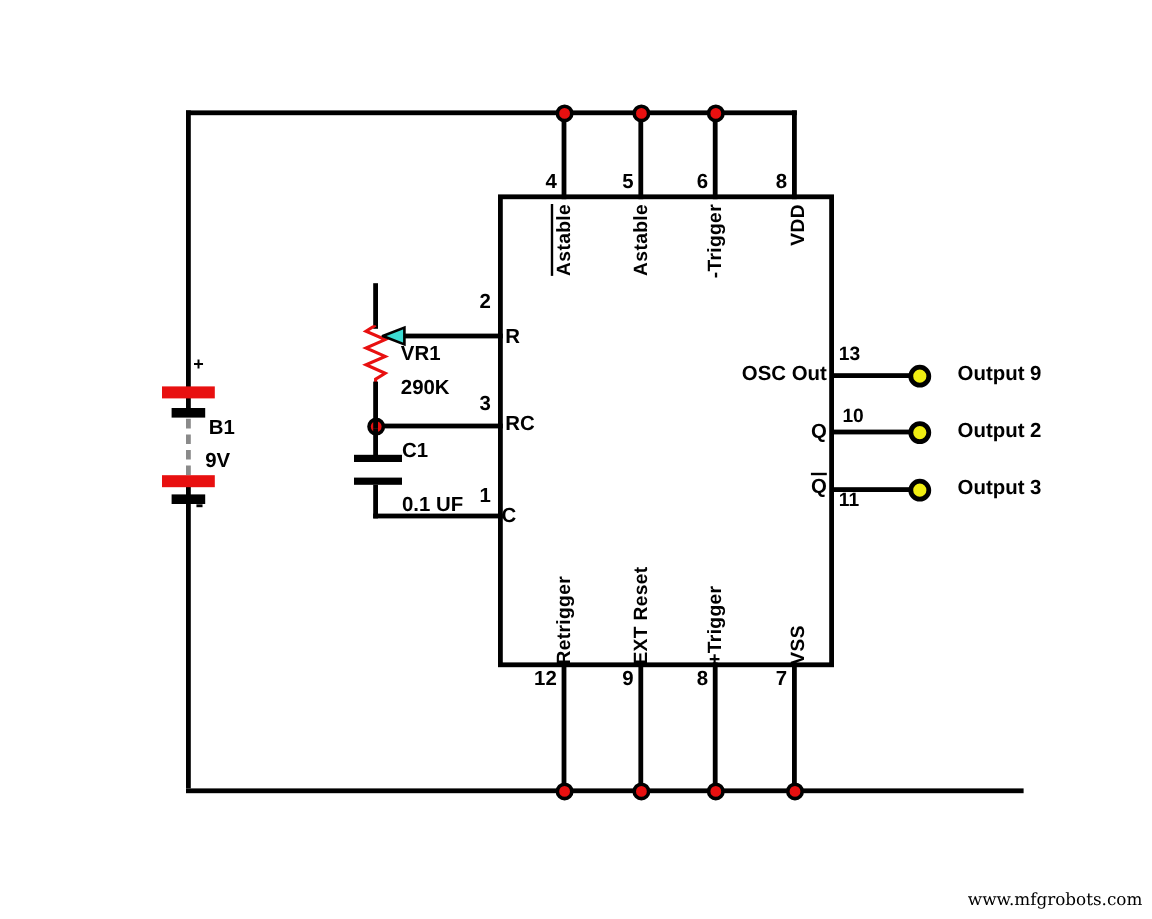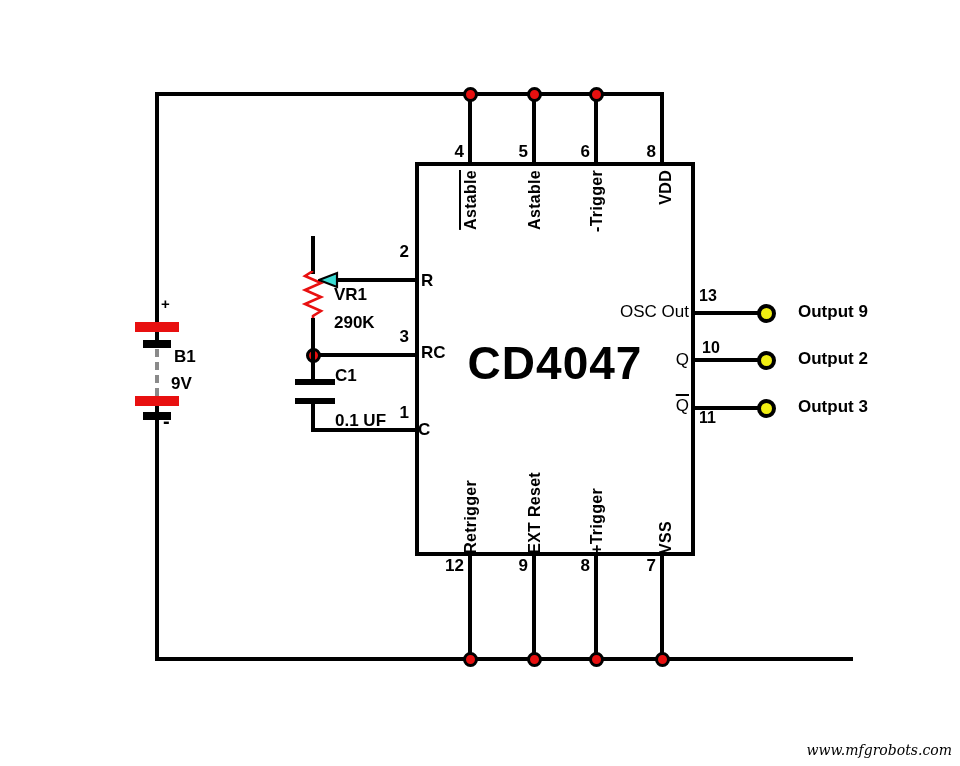--- a/index.html
+++ b/index.html
@@ -4,34 +4,34 @@
 <style>
   html,body{margin:0;padding:0;background:#fff;}
   .canvas{position:relative;width:960px;height:766px;background:#ffffff;overflow:hidden;
           font-family:"Liberation Sans",sans-serif;color:#000;}
   .w{position:absolute;background:#000;}
   .ic{position:absolute;left:415px;top:162px;width:280px;height:394px;
       border:4px solid #000;box-sizing:border-box;background:transparent;}
   .icname{position:absolute;left:415px;top:336px;width:280px;text-align:center;
           font-size:46px;font-weight:bold;letter-spacing:1px;}
   .lbl{position:absolute;font-weight:bold;font-size:17px;line-height:20px;white-space:nowrap;}
-  .rlbl{position:absolute;font-weight:normal;font-size:17px;line-height:20px;white-space:nowrap;
+  .rlbl{position:absolute;font-weight:bold;font-size:17px;line-height:20px;white-space:nowrap;
         right:271px;text-align:center;}
   .num{position:absolute;font-weight:bold;font-size:17px;line-height:18px;width:30px;text-align:right;}
   .numl{position:absolute;font-weight:bold;font-size:16px;line-height:18px;white-space:nowrap;}
   .vlbl{position:absolute;writing-mode:vertical-rl;transform:rotate(180deg);
         font-weight:bold;font-size:16px;letter-spacing:0.3px;white-space:nowrap;line-height:19px;}
   .ovl{text-decoration:overline;text-decoration-thickness:2px;}
   .dot{position:absolute;width:9px;height:9px;border:3px solid #000;border-radius:50%;background:#e81010;}
   .term{position:absolute;width:11px;height:11px;border:4px solid #000;border-radius:50%;background:#f0ee12;}
   .bbar-red{position:absolute;left:135px;width:44px;height:10px;background:#e81010;}
   .bbar-blk{position:absolute;left:143px;width:28px;height:8px;background:#000;}
   .bdash{position:absolute;left:155px;top:349px;height:47px;width:0;border-left:4px dashed #8a8a8a;}
   .cplate{position:absolute;left:295px;width:40px;height:6px;background:#000;}
-  .wm{position:absolute;right:8px;top:742px;font-family:"DejaVu Serif",serif;font-size:14px;font-style:italic;}
+  .wm{position:absolute;right:8px;top:742px;font-family:"DejaVu Serif",serif;font-size:14px;}
   svg{position:absolute;}
 </style>
 </head>
 <body>
 
 <div class="canvas">
 
   <div class="w" style="left:155px;top:92px;width:509px;height:4px"></div>
   <div class="w" style="left:155px;top:92px;width:4px;height:253px"></div>
   <div class="w" style="left:155px;top:400px;width:4px;height:257px"></div>
@@ -49,21 +49,20 @@
 
   <div class="w" style="left:336px;top:278px;width:83px;height:4px"></div>
   <div class="w" style="left:313px;top:353px;width:106px;height:4px"></div>
   <div class="w" style="left:311px;top:428px;width:108px;height:4px"></div>
 
   <div class="w" style="left:692px;top:311px;width:68px;height:4px"></div>
   <div class="w" style="left:692px;top:358px;width:68px;height:4px"></div>
   <div class="w" style="left:692px;top:406px;width:68px;height:4px"></div>
 
   <div class="ic"></div>
-  <div class="icname">CD4047</div>
 
   <div class="num" style="left:434px;top:143px">4</div>
   <div class="num" style="left:498px;top:143px">5</div>
   <div class="num" style="left:560px;top:143px">6</div>
   <div class="num" style="left:626px;top:143px">8</div>
 
   <div class="vlbl ovl" style="left:461px;top:170px">Astable</div>
   <div class="vlbl" style="left:525px;top:170px">Astable</div>
   <div class="vlbl" style="left:587px;top:170px">-Trigger</div>
   <div class="vlbl" style="left:656px;top:170px">VDD</div>

